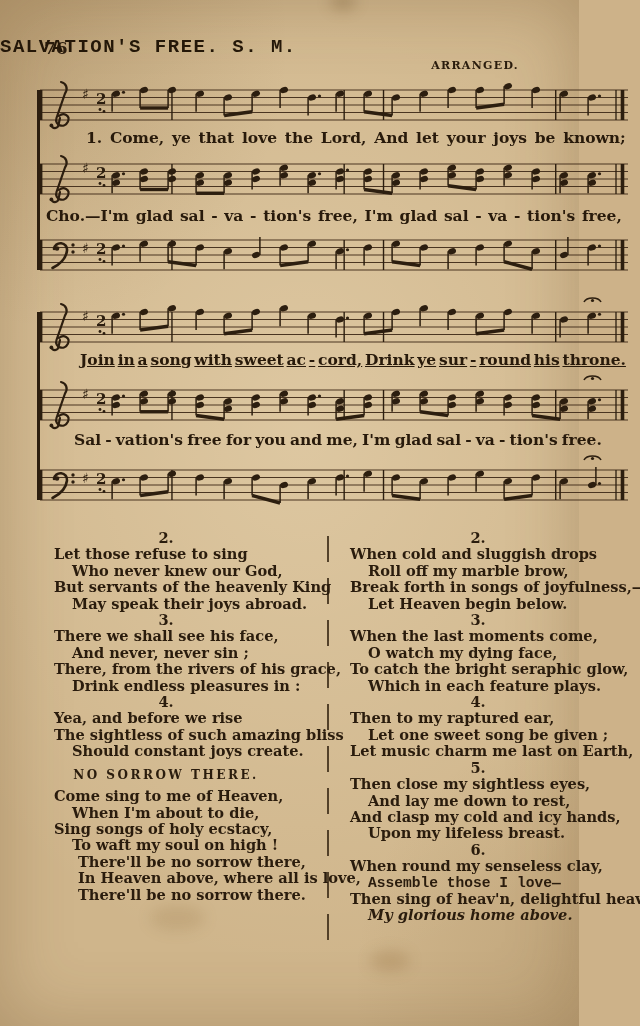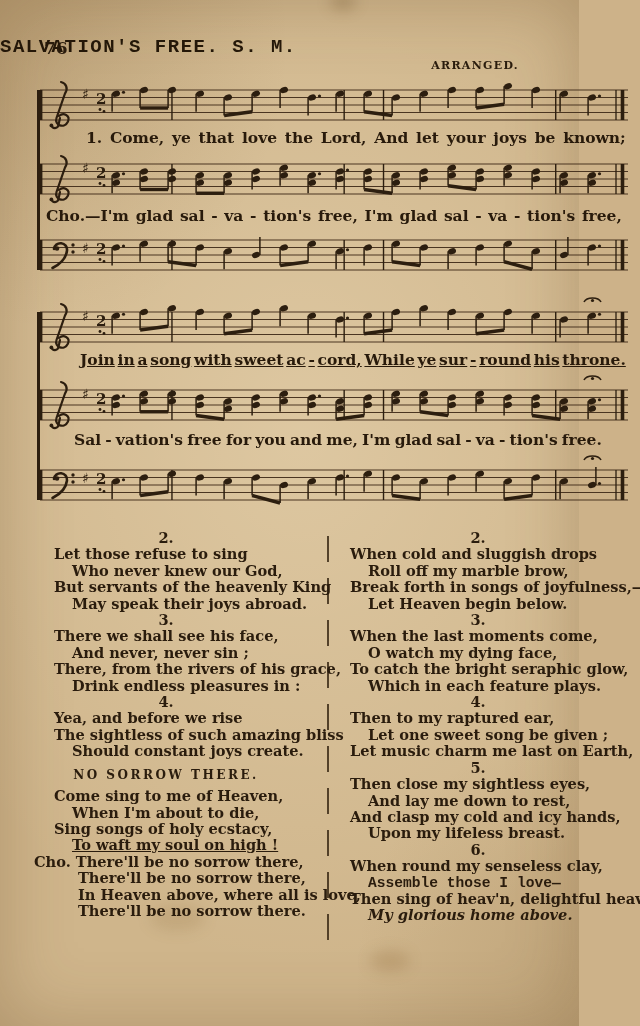--- a/index.html
+++ b/index.html
@@ -359,21 +359,21 @@
       <div class="lyric" style="top: 350px; left: 80px; width: 546px; text-decoration: underline;">
         <span>Join</span>
         <span>in</span>
         <span>a</span>
         <span>song</span>
         <span>with</span>
         <span>sweet</span>
         <span>ac</span>
         <span>-</span>
         <span>cord,</span>
-        <span>While</span>
+        <span>Drink</span>
         <span>ye</span>
         <span>sur</span>
         <span>-</span>
         <span>round</span>
         <span>his</span>
         <span>throne.</span>
       </div>
       <div class="staff-box" style="top: 364px;"><svg width="640" height="66" viewBox="0 0 640 66">
           <line x1="40" y1="26" x2="628" y2="26" stroke="#4a3521" stroke-width="1.1"></line>
           <line x1="40" y1="33.5" x2="628" y2="33.5" stroke="#4a3521" stroke-width="1.1"></line>
@@ -559,22 +559,21 @@
       <div class="vl l0" style="padding-left: 46px;">There, from the rivers of his grace,</div>
       <div class="vl l1" style="padding-left: 64px;">Drink endless pleasures in :</div>
       <div class="vl num">4.</div>
       <div class="vl l0" style="padding-left: 46px;">Yea, and before we rise</div>
       <div class="vl l0" style="padding-left: 46px;">The sightless of such amazing bliss</div>
       <div class="vl l1" style="padding-left: 64px;">Should constant joys create.</div>
       <div class="vl head">NO SORROW THERE.</div>
       <div class="vl l0" style="padding-left: 46px;">Come sing to me of Heaven,</div>
       <div class="vl l1" style="padding-left: 64px;">When I'm about to die,</div>
       <div class="vl l0" style="padding-left: 46px;">Sing songs of holy ecstacy,</div>
-      <div class="vl l1" style="padding-left: 64px; text-decoration: underline;">To waft my soul on high !</div>
-      <div class="vl cho" style="padding-left: 26px;">Cho. There'll be no sorrow there,</div>
+      <div class="vl l1" style="padding-left: 64px;">To waft my soul on high !</div>
       <div class="vl l2" style="padding-left: 70px;">There'll be no sorrow there,</div>
       <div class="vl l2" style="padding-left: 70px;">In Heaven above, where all is love,</div>
       <div class="vl l2" style="padding-left: 70px;">There'll be no sorrow there.</div>
     </div>
   <div id="col-right" class="col" style="left:322px;width:312px;">
       <div class="vl num">2.</div>
       <div class="vl l0" style="padding-left: 28px;">When cold and sluggish drops</div>
       <div class="vl l1" style="padding-left: 46px;">Roll off my marble brow,</div>
       <div class="vl l0" style="padding-left: 28px;">Break forth in songs of joyfulness,—</div>
       <div class="vl l1" style="padding-left: 46px;">Let Heaven begin below.</div>

